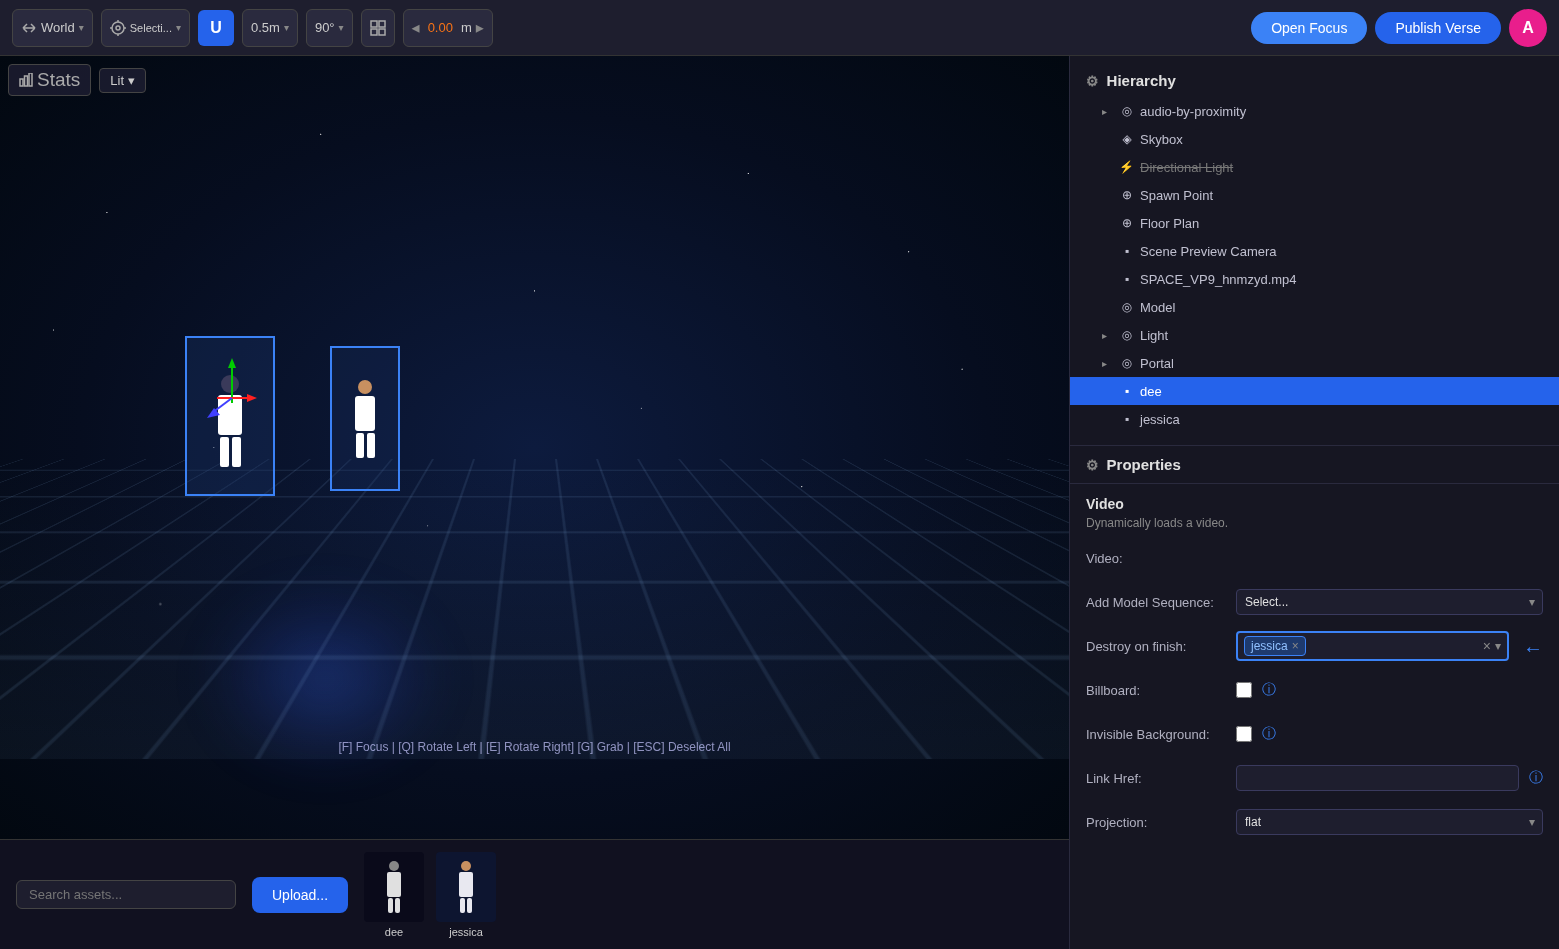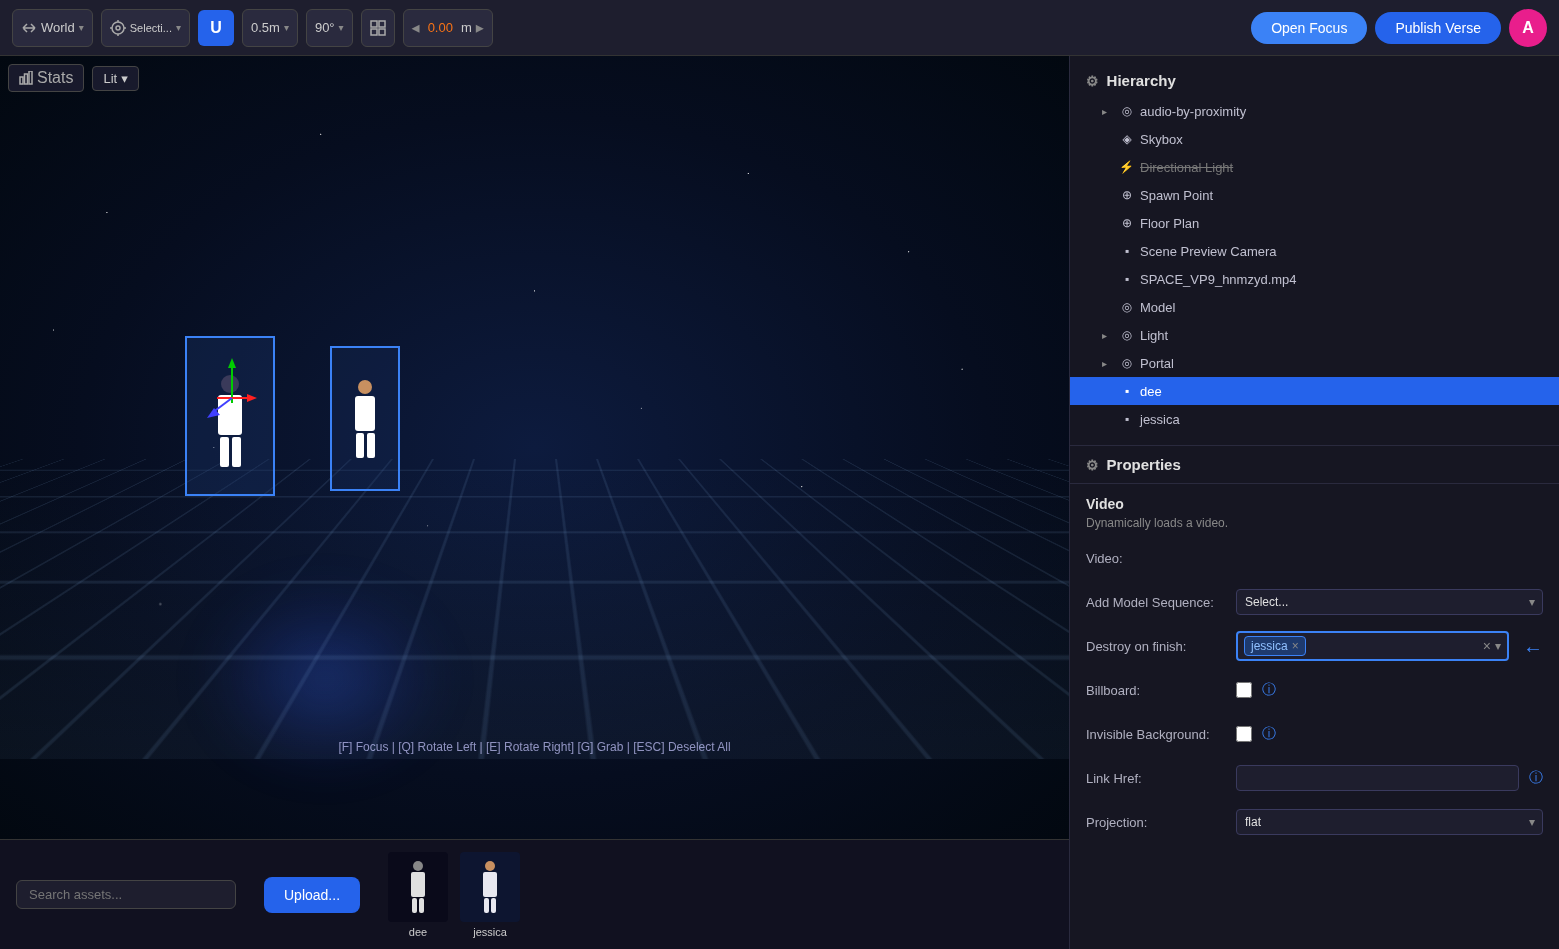--- a/index.html
+++ b/index.html
@@ -203,21 +203,21 @@
       align-items: center;
       gap: 8px;
     }
 
     .stats-btn {
       background: rgba(30,30,50,0.8);
       border: 1px solid #444;
       color: #aaa;
       padding: 4px 10px;
       border-radius: 4px;
-      font-size: 16px;
+      font-size: 19px;
       cursor: pointer;
       display: flex; align-items: center; gap: 4px;
     }
 
     .lit-btn {
       background: rgba(30,30,50,0.8);
       border: 1px solid #444;
       color: #ccc;
       padding: 4px 10px;
       border-radius: 4px;
@@ -238,21 +238,21 @@
     }
 
     
     .assets-bar {
       height: 110px;
       background: #111120;
       border-top: 1px solid #333;
       display: flex;
       align-items: center;
       padding: 0 16px;
-      gap: 28px;
+      gap: 16px;
       flex-shrink: 0;
     }
     .search-assets {
       background: #1e1e2e;
       border: 1px solid #444;
       border-radius: 6px;
       color: #aaa;
       padding: 6px 12px;
       font-size: 13px;
       width: 220px;

